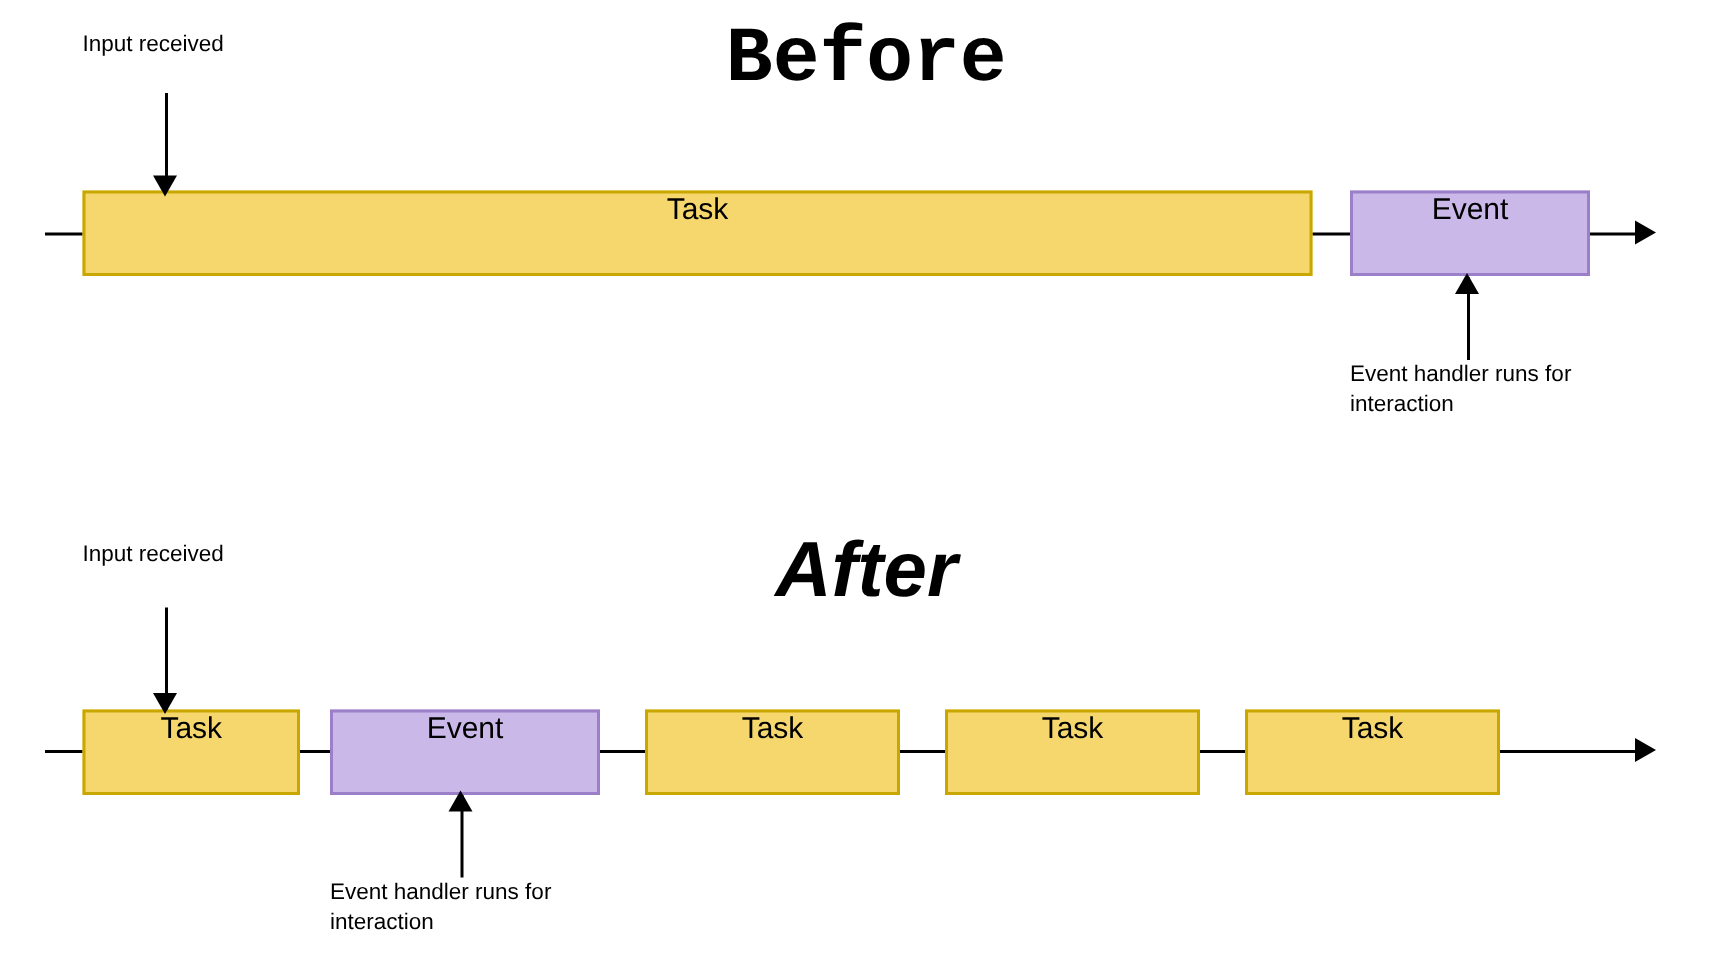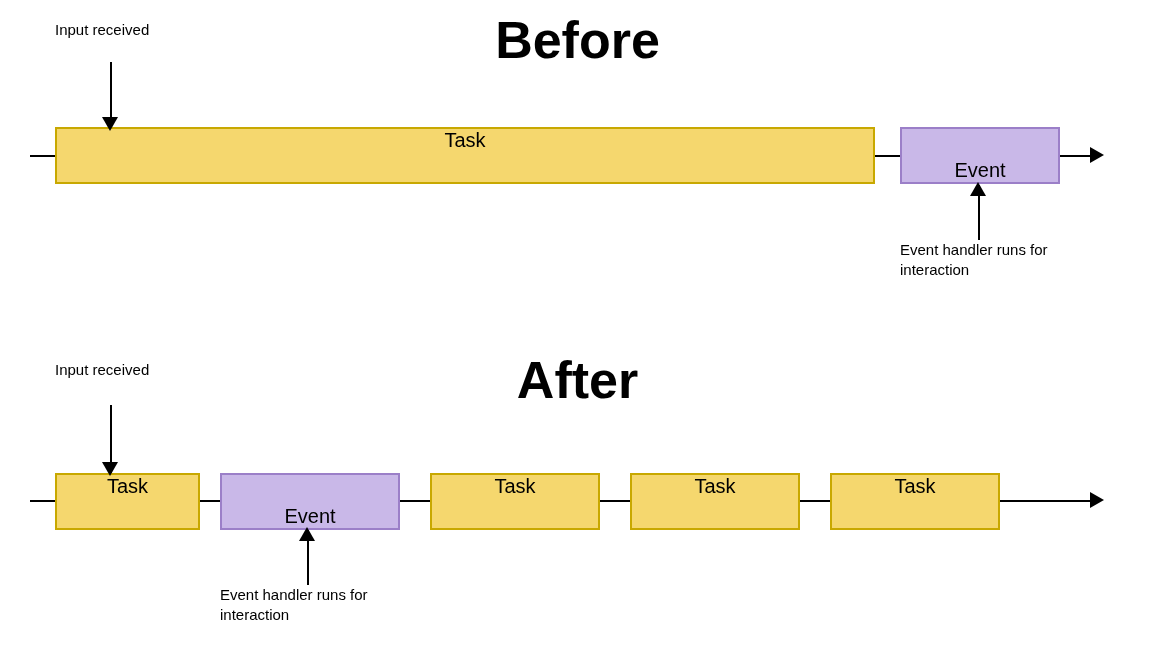--- a/index.html
+++ b/index.html
@@ -24,26 +24,28 @@
       font-size: 52px;
       font-weight: bold;
       color: #000;
       text-align: center;
     }
 
     .before-title {
       top: 10px;
       left: 50%;
       transform: translateX(-50%);
+      font-family: Liberation Mono, monospace;
     }
 
     .after-title {
       top: 350px;
       left: 50%;
       transform: translateX(-50%);
+      font-style: italic;
     }
 
     
     .timeline-line {
       position: absolute;
       height: 2px;
       background: #000;
     }
 
     
@@ -76,21 +78,21 @@
       font-size: 20px;
       font-weight: 500;
       color: #000;
     }
 
     .event-box {
       position: absolute;
       background: #c9b8e8;
       border: 2px solid #9b7fc8;
       display: flex;
-      align-items: flex-end;
+      align-items: flex-start;
       justify-content: center;
       font-size: 20px;
       font-weight: 500;
       color: #000;
     }
 
     
     .annotation {
       position: absolute;
       font-size: 15px;

